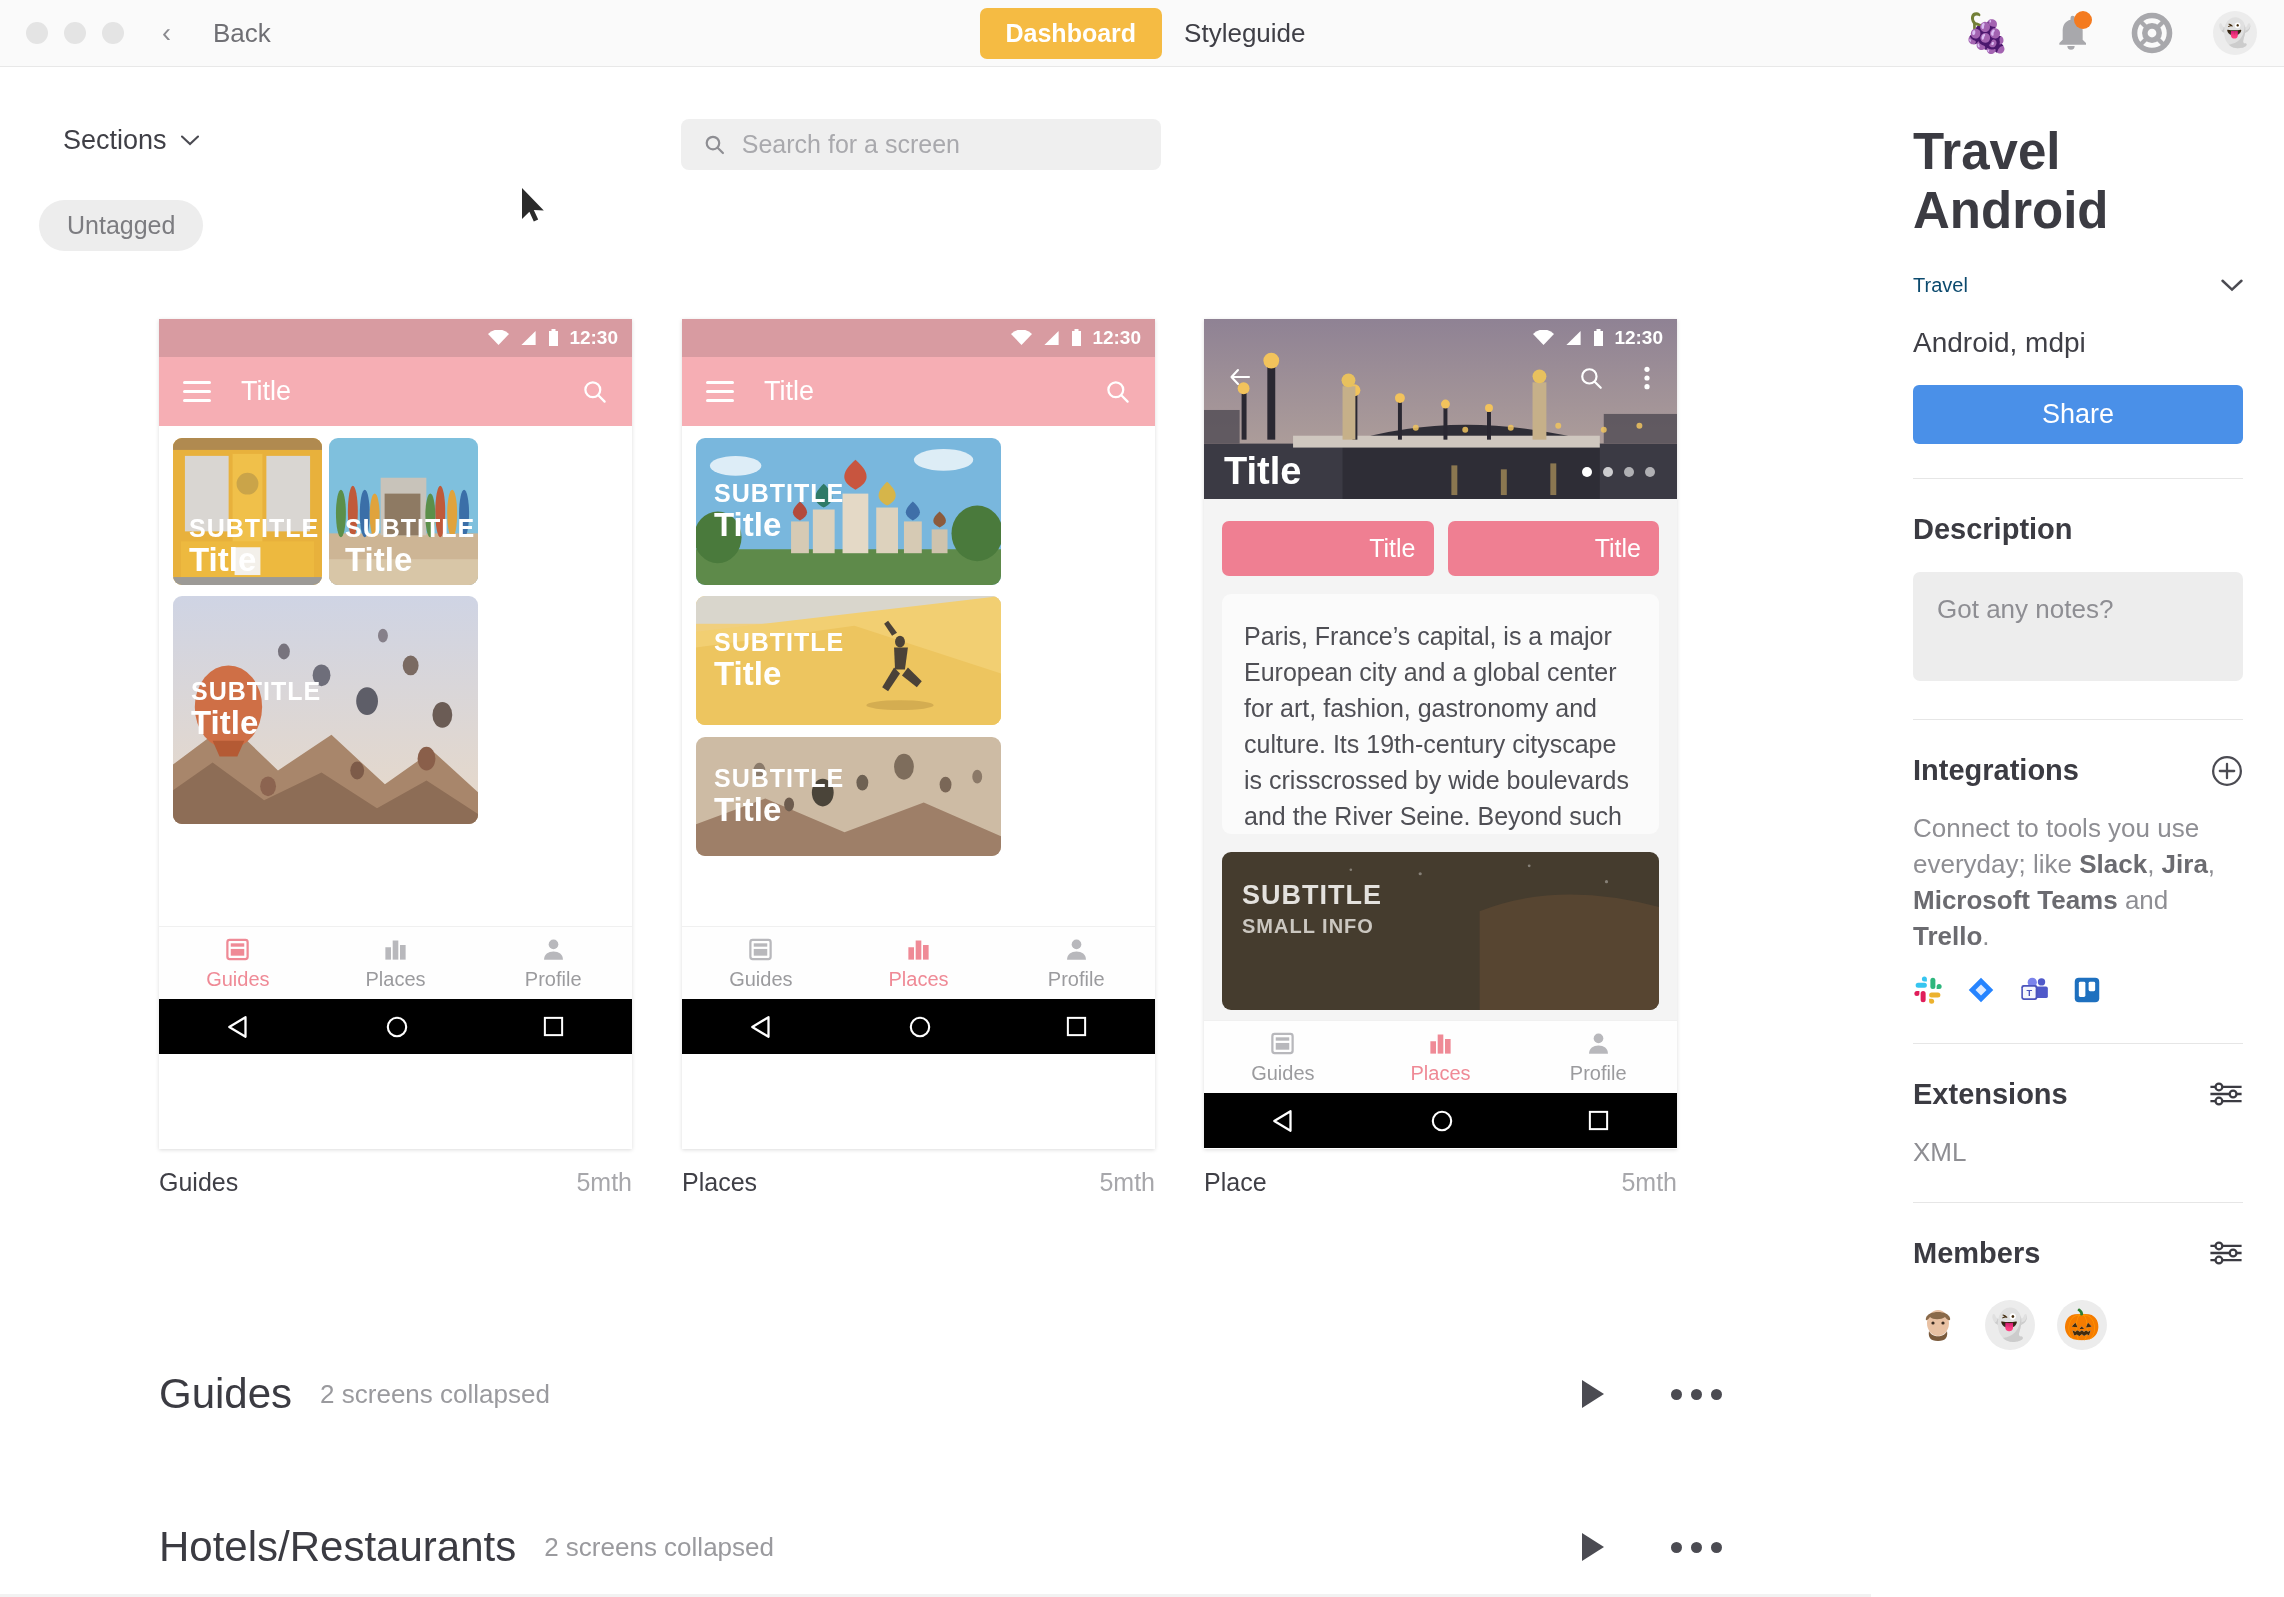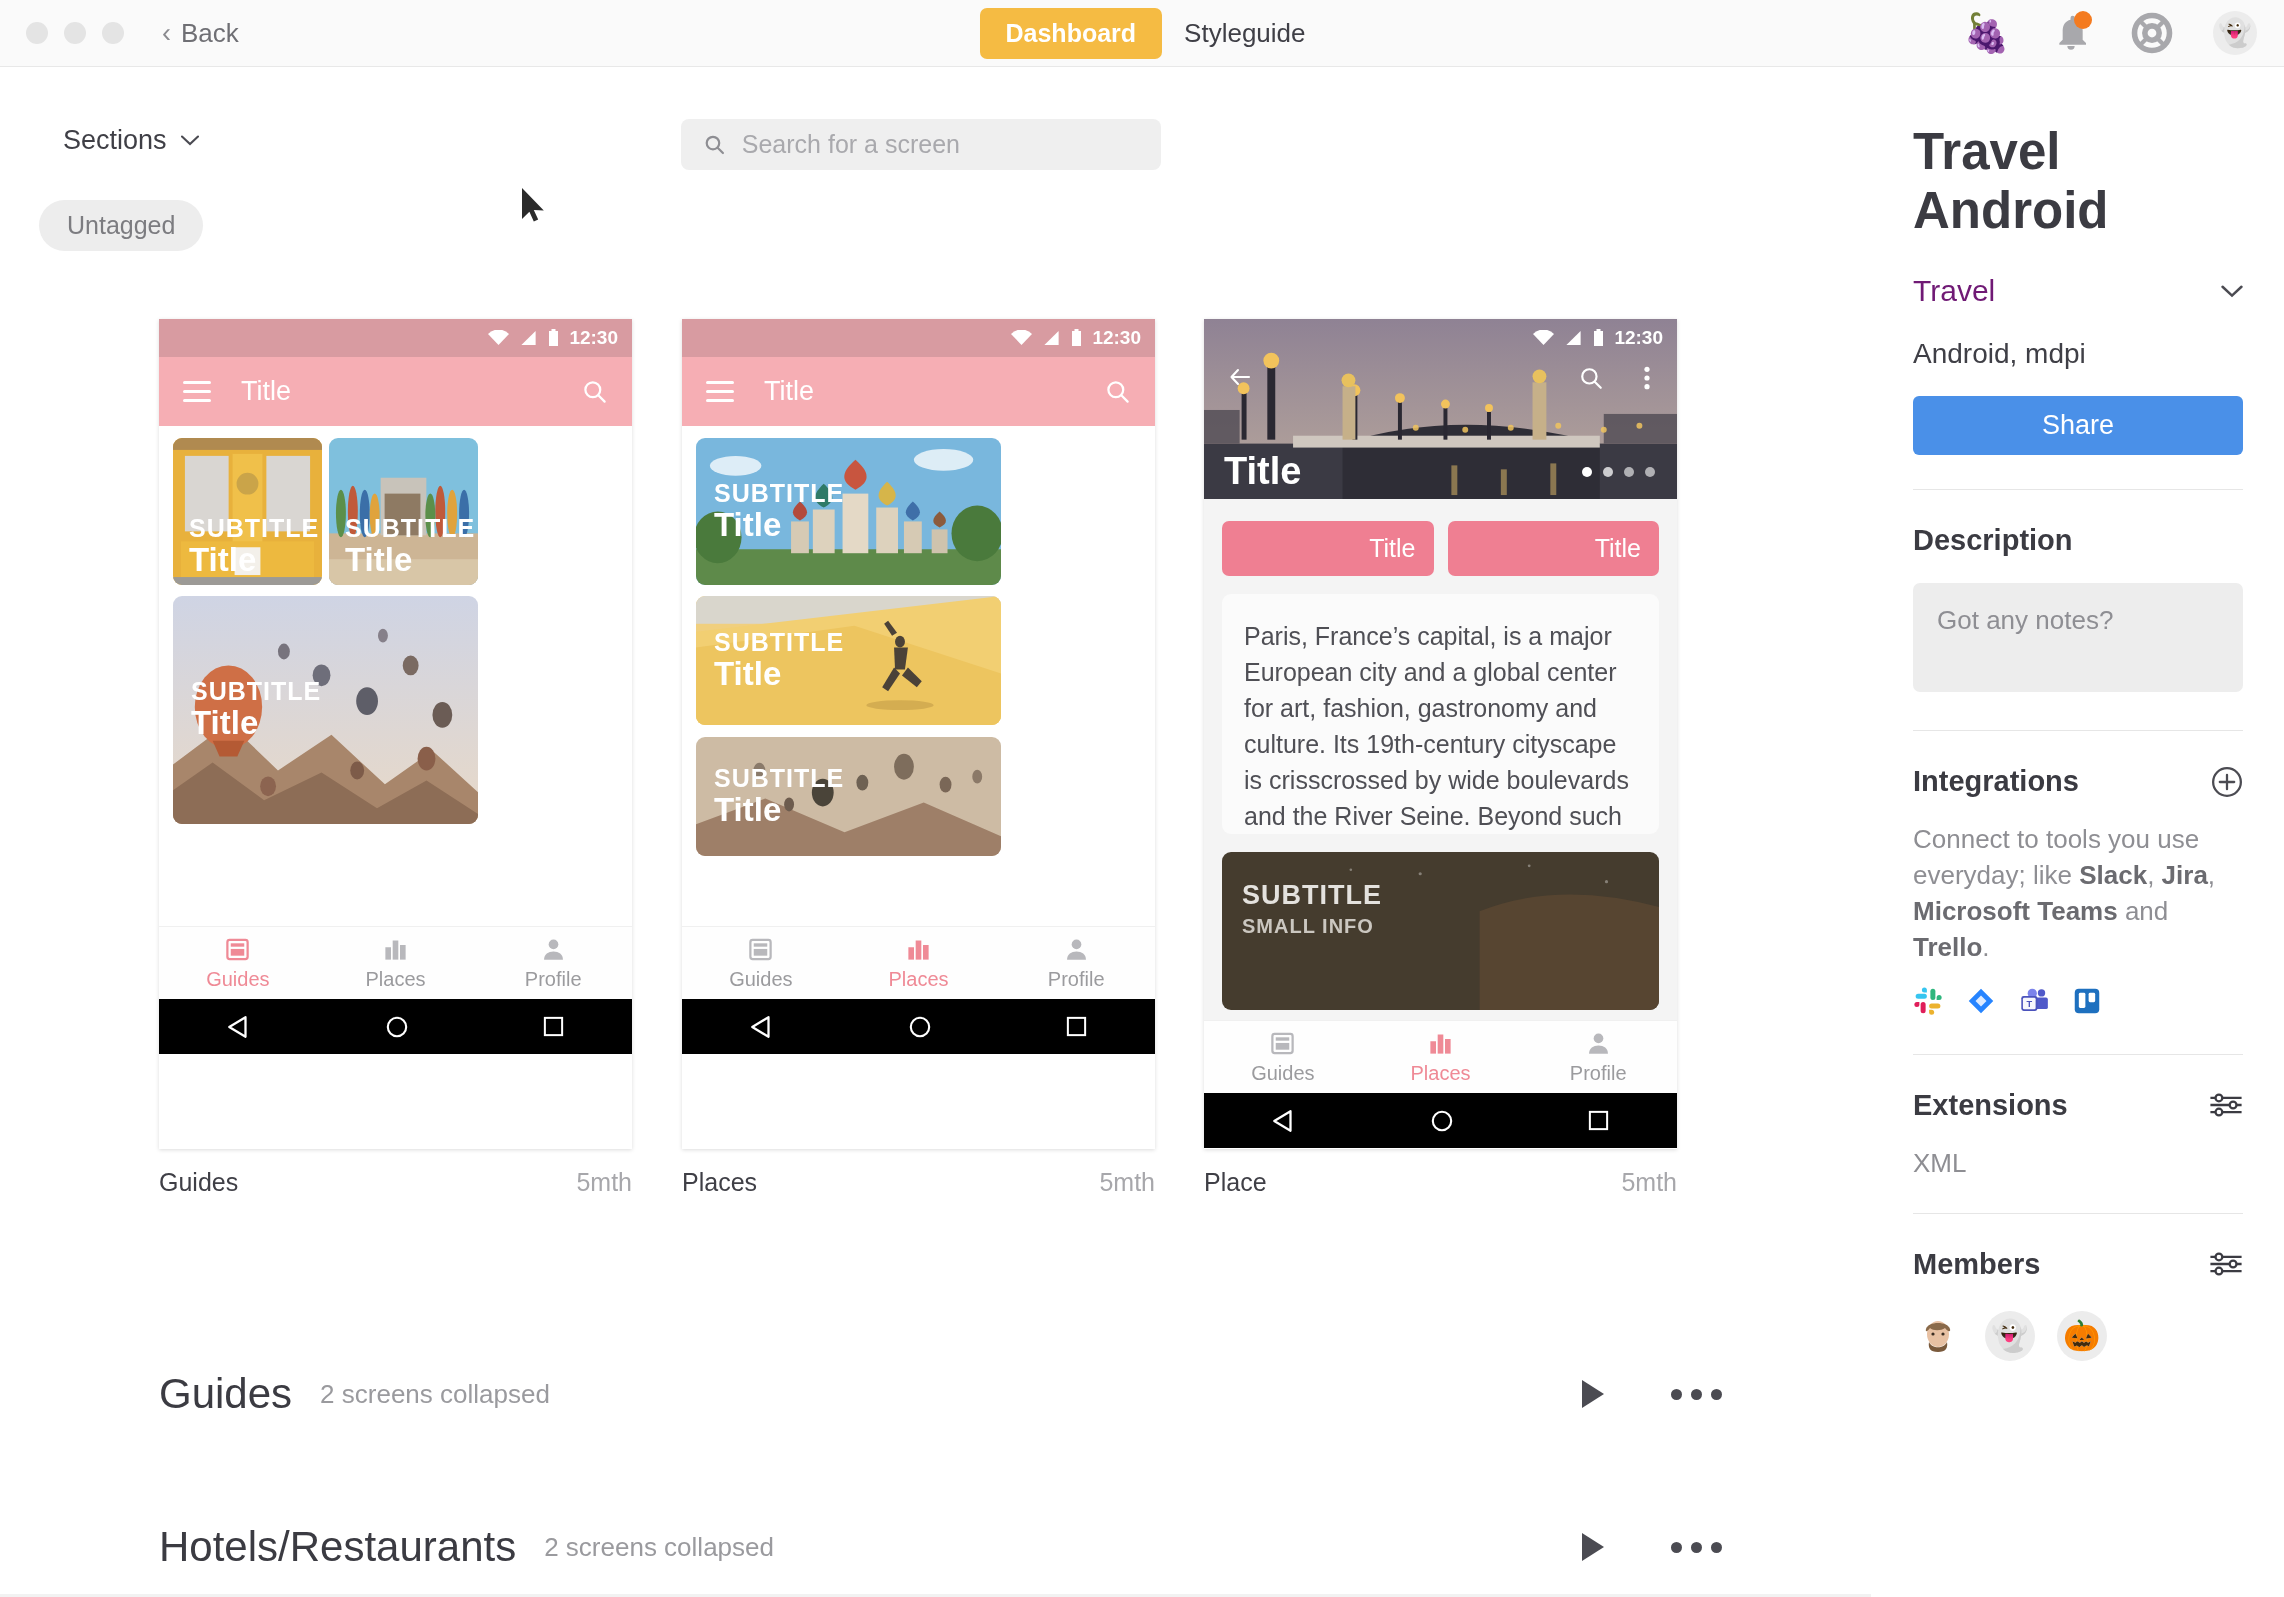--- a/index.html
+++ b/index.html
@@ -15,21 +15,21 @@
   
   .topbar {
     position: absolute; top:0; left:0; width:2285px; height:67px;
     background:#fafafa; border-bottom:1px solid #e8e8e8;
     display:flex; align-items:center;
   }
   .traffic { display:flex; gap:16px; margin-left:26px; }
   .traffic span { width:22px; height:22px; border-radius:50%; background:#e4e4e4; display:block; }
   .back-btn { display:flex; align-items:center; gap:10px; margin-left:38px; cursor:pointer; }
   .back-chev { font-size:27px; color:#8a8a8f; line-height:1; font-weight:300; }
-  .back-label { font-size:26px; color:#6f6f74; }
+  .back-label { font-size:26px; color:#6f6f74;margin-left:32px; }
   .seg-wrap {
     position:absolute; left:50%; transform:translateX(-50%);
     display:flex; align-items:center; gap:22px;
   }
   .seg-active {
     background:#f5bb43; color:#fff; font-size:25px; font-weight:bold;
     padding:11px 26px; border-radius:7px; cursor:pointer;
   }
   .seg-inactive { color:#3f3f46; font-size:26px; cursor:pointer; }
   .topbar-right { position:absolute; right:28px; display:flex; align-items:center; gap:40px; }
@@ -127,21 +127,21 @@
   .jumpto {
     position:absolute; left:22px; bottom:25px; background:#ededed;
     border-radius:9px; padding:17px 26px; display:flex; align-items:center; gap:16px;
     font-size:25px; color:#53535a; cursor:pointer; z-index:40;
   }
 
   
   .rpanel { position:absolute; right:0; top:67px; width:414px; height:1531px; background:#fff; padding:0 42px; }
   .rp-title { margin-top:55px; font-size:51px; font-weight:bold; color:#3b3b42; }
   .rp-row-sel { margin-top:34px; display:flex; align-items:center; justify-content:space-between; cursor:pointer; }
-  .rp-row-sel .v { font-size:30px; color:#701a75; }
+  .rp-row-sel .v { font-size:20px; color:#0c4a6e; }
   .rp-meta { margin-top:30px; font-size:28px; color:#3f3f46; }
   .share-btn {
     margin-top:26px; width:100%; height:59px; background:#4a90e8; color:#fff;
     font-size:27px; border:none; border-radius:6px; cursor:pointer; font-family:inherit;
   }
   .divider { margin-top:34px; height:1px; background:#e6e6e6; }
   .rp-h { margin-top:34px; display:flex; align-items:center; justify-content:space-between; }
   .rp-h .t { font-size:29px; font-weight:bold; color:#3b3b42; }
   .notes-box {
     margin-top:26px; width:100%; height:109px; background:#ededed; border-radius:7px;

